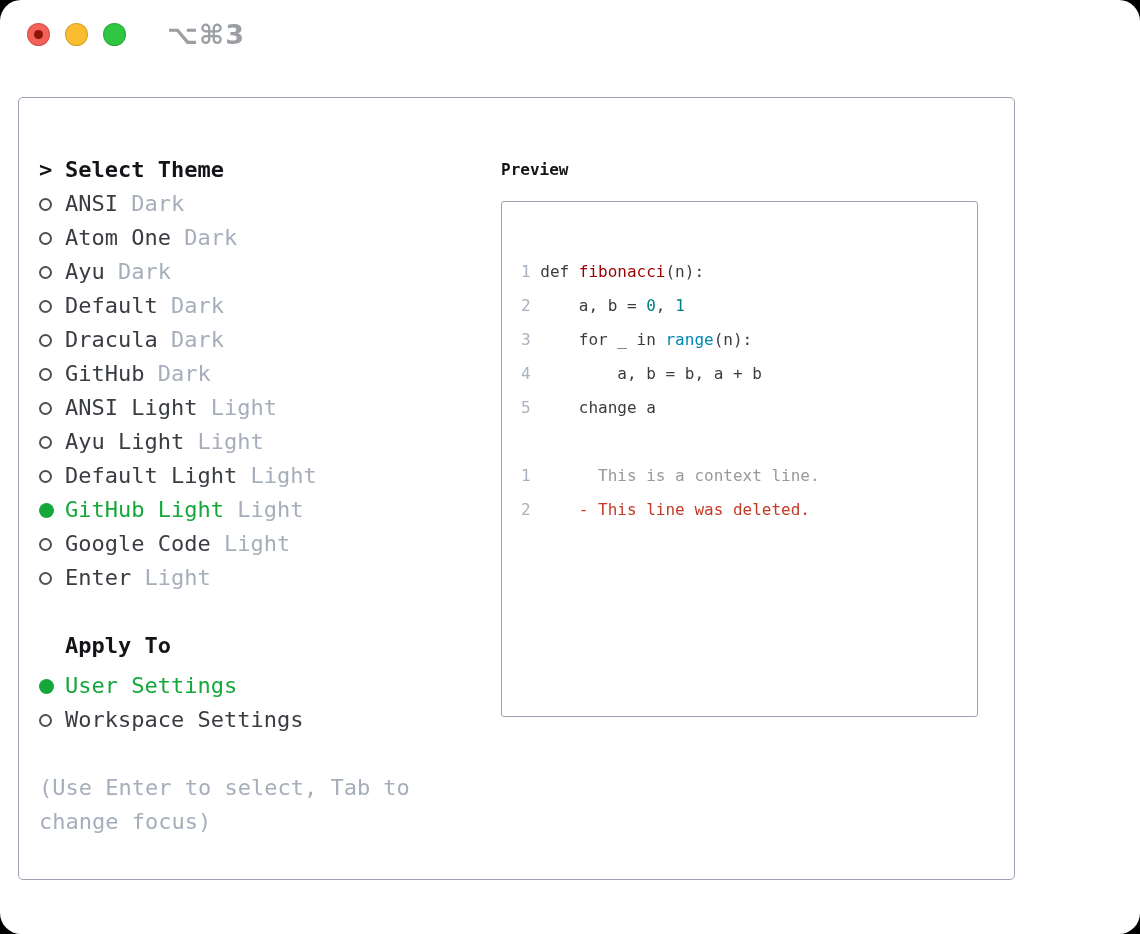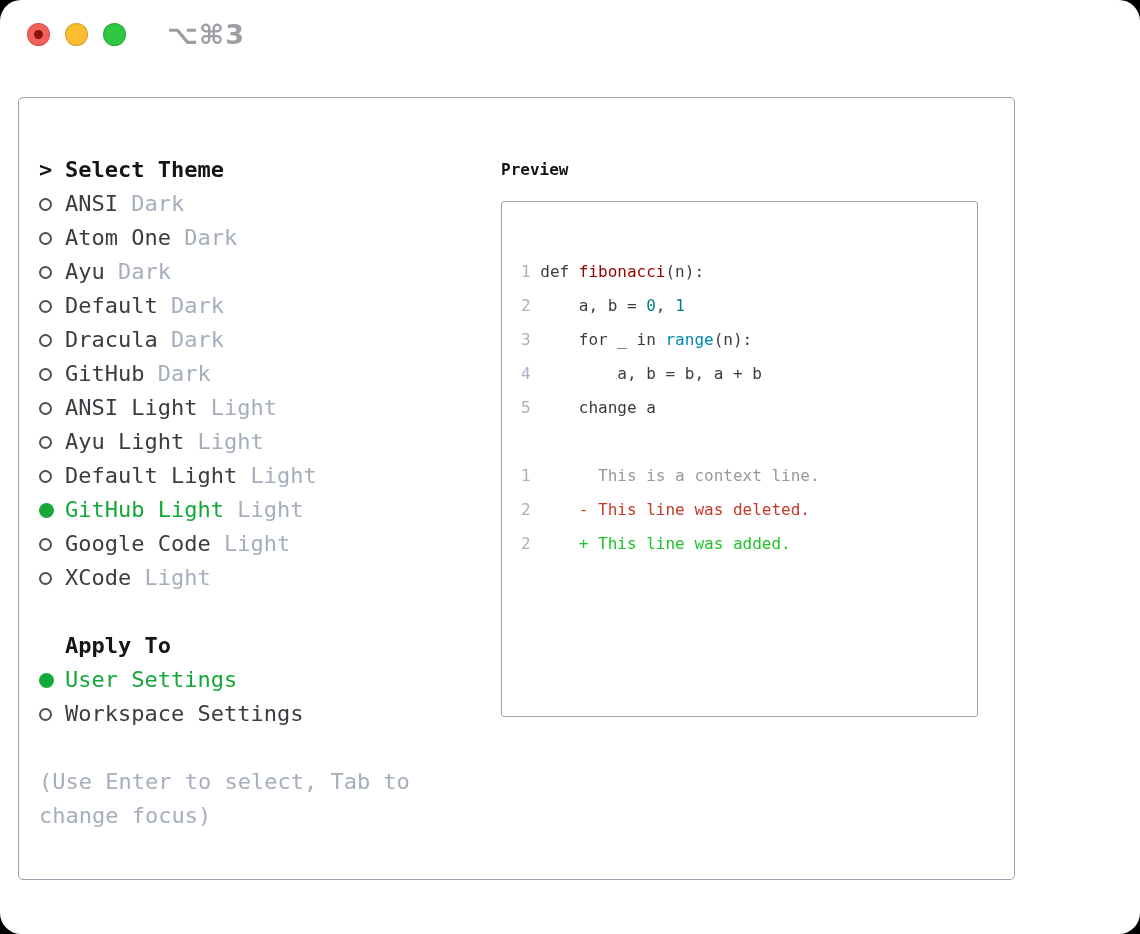--- a/index.html
+++ b/index.html
@@ -35,21 +35,21 @@
 
   .row{display:flex;align-items:center;height:34px;white-space:pre;}
   .marker-col{display:inline-flex;width:26px;flex:0 0 26px;align-items:center;}
   .prompt{font-weight:bold;color:var(--heading_black);}
   .picker-title{font-weight:bold;color:var(--heading_black);}
   .radio{width:13px;height:13px;border:2px solid var(--radio_ring_gray);border-radius:50%;box-sizing:border-box;}
   .radio.sel{width:15px;height:15px;border:none;background:var(--accent_green);}
   .tname{color:var(--text_dark);}
   .tname.sel{color:var(--accent_green);}
   .variant{color:var(--muted_gray);margin-left:1ch;}
-  #apply-list{margin-top:0;}
+  #apply-list{margin-top:6px;}
   .apply-header{margin-top:34px;}
   .hint{margin-top:34px;color:var(--muted_gray);}
 
   
   .preview-title{font-weight:bold;color:var(--heading_black);}
   .preview-box{margin-top:14px;width:477px;height:516px;box-sizing:border-box;
       border:1.5px solid var(--border_gray);border-radius:3px;padding:53px 2px 0 19px;overflow:hidden;}
   .pl{height:34px;white-space:pre;}
   .ln{display:inline-block;width:1ch;margin-right:1ch;text-align:right;color:var(--line_number_gray);}
   .t-code{color:var(--text_dark);}
@@ -84,21 +84,21 @@
           <div class="row"><span class="marker-col"><span class="radio"></span></span><span class="tname">Atom One</span><span class="variant">Dark</span></div>
           <div class="row"><span class="marker-col"><span class="radio"></span></span><span class="tname">Ayu</span><span class="variant">Dark</span></div>
           <div class="row"><span class="marker-col"><span class="radio"></span></span><span class="tname">Default</span><span class="variant">Dark</span></div>
           <div class="row"><span class="marker-col"><span class="radio"></span></span><span class="tname">Dracula</span><span class="variant">Dark</span></div>
           <div class="row"><span class="marker-col"><span class="radio"></span></span><span class="tname">GitHub</span><span class="variant">Dark</span></div>
           <div class="row"><span class="marker-col"><span class="radio"></span></span><span class="tname">ANSI Light</span><span class="variant">Light</span></div>
           <div class="row"><span class="marker-col"><span class="radio"></span></span><span class="tname">Ayu Light</span><span class="variant">Light</span></div>
           <div class="row"><span class="marker-col"><span class="radio"></span></span><span class="tname">Default Light</span><span class="variant">Light</span></div>
           <div class="row"><span class="marker-col"><span class="radio sel"></span></span><span class="tname sel">GitHub Light</span><span class="variant">Light</span></div>
           <div class="row"><span class="marker-col"><span class="radio"></span></span><span class="tname">Google Code</span><span class="variant">Light</span></div>
-          <div class="row"><span class="marker-col"><span class="radio"></span></span><span class="tname">XCode</span><span class="variant">Light</span></div>
+          <div class="row"><span class="marker-col"><span class="radio"></span></span><span class="tname">Enter</span><span class="variant">Light</span></div>
         </div>
 
       <div class="row apply-header">
         <span class="marker-col"></span>
         <span class="picker-title">Apply To</span>
       </div>
       <div id="apply-list">
           <div class="row"><span class="marker-col"><span class="radio sel"></span></span><span class="tname sel">User Settings</span></div>
           <div class="row"><span class="marker-col"><span class="radio"></span></span><span class="tname">Workspace Settings</span></div>
         </div>
@@ -113,17 +113,16 @@
       <div class="row preview-title">Preview</div>
       <div class="preview-box" id="preview-box">
           <div class="pl"><span class="ln">1</span><span class="t-code">def </span><span class="t-fn">fibonacci</span><span class="t-code">(n):</span></div>
           <div class="pl"><span class="ln">2</span><span class="t-code">    a, b = </span><span class="t-num">0</span><span class="t-code">, </span><span class="t-num">1</span></div>
           <div class="pl"><span class="ln">3</span><span class="t-code">    for _ in </span><span class="t-builtin">range</span><span class="t-code">(n):</span></div>
           <div class="pl"><span class="ln">4</span><span class="t-code">        a, b = b, a + b</span></div>
           <div class="pl"><span class="ln">5</span><span class="t-code">    change a</span></div>
           <div class="pl"><span class="ln"></span></div>
           <div class="pl"><span class="ln">1</span><span class="t-context">      This is a context line.</span></div>
           <div class="pl"><span class="ln">2</span><span class="t-deleted">    - This line was deleted.</span></div>
-          <div class="pl"><span class="ln">2</span><span class="t-added">    + This line was added.</span></div>
         </div>
     </div>
   </div>
 </div>
 
 </body></html>

